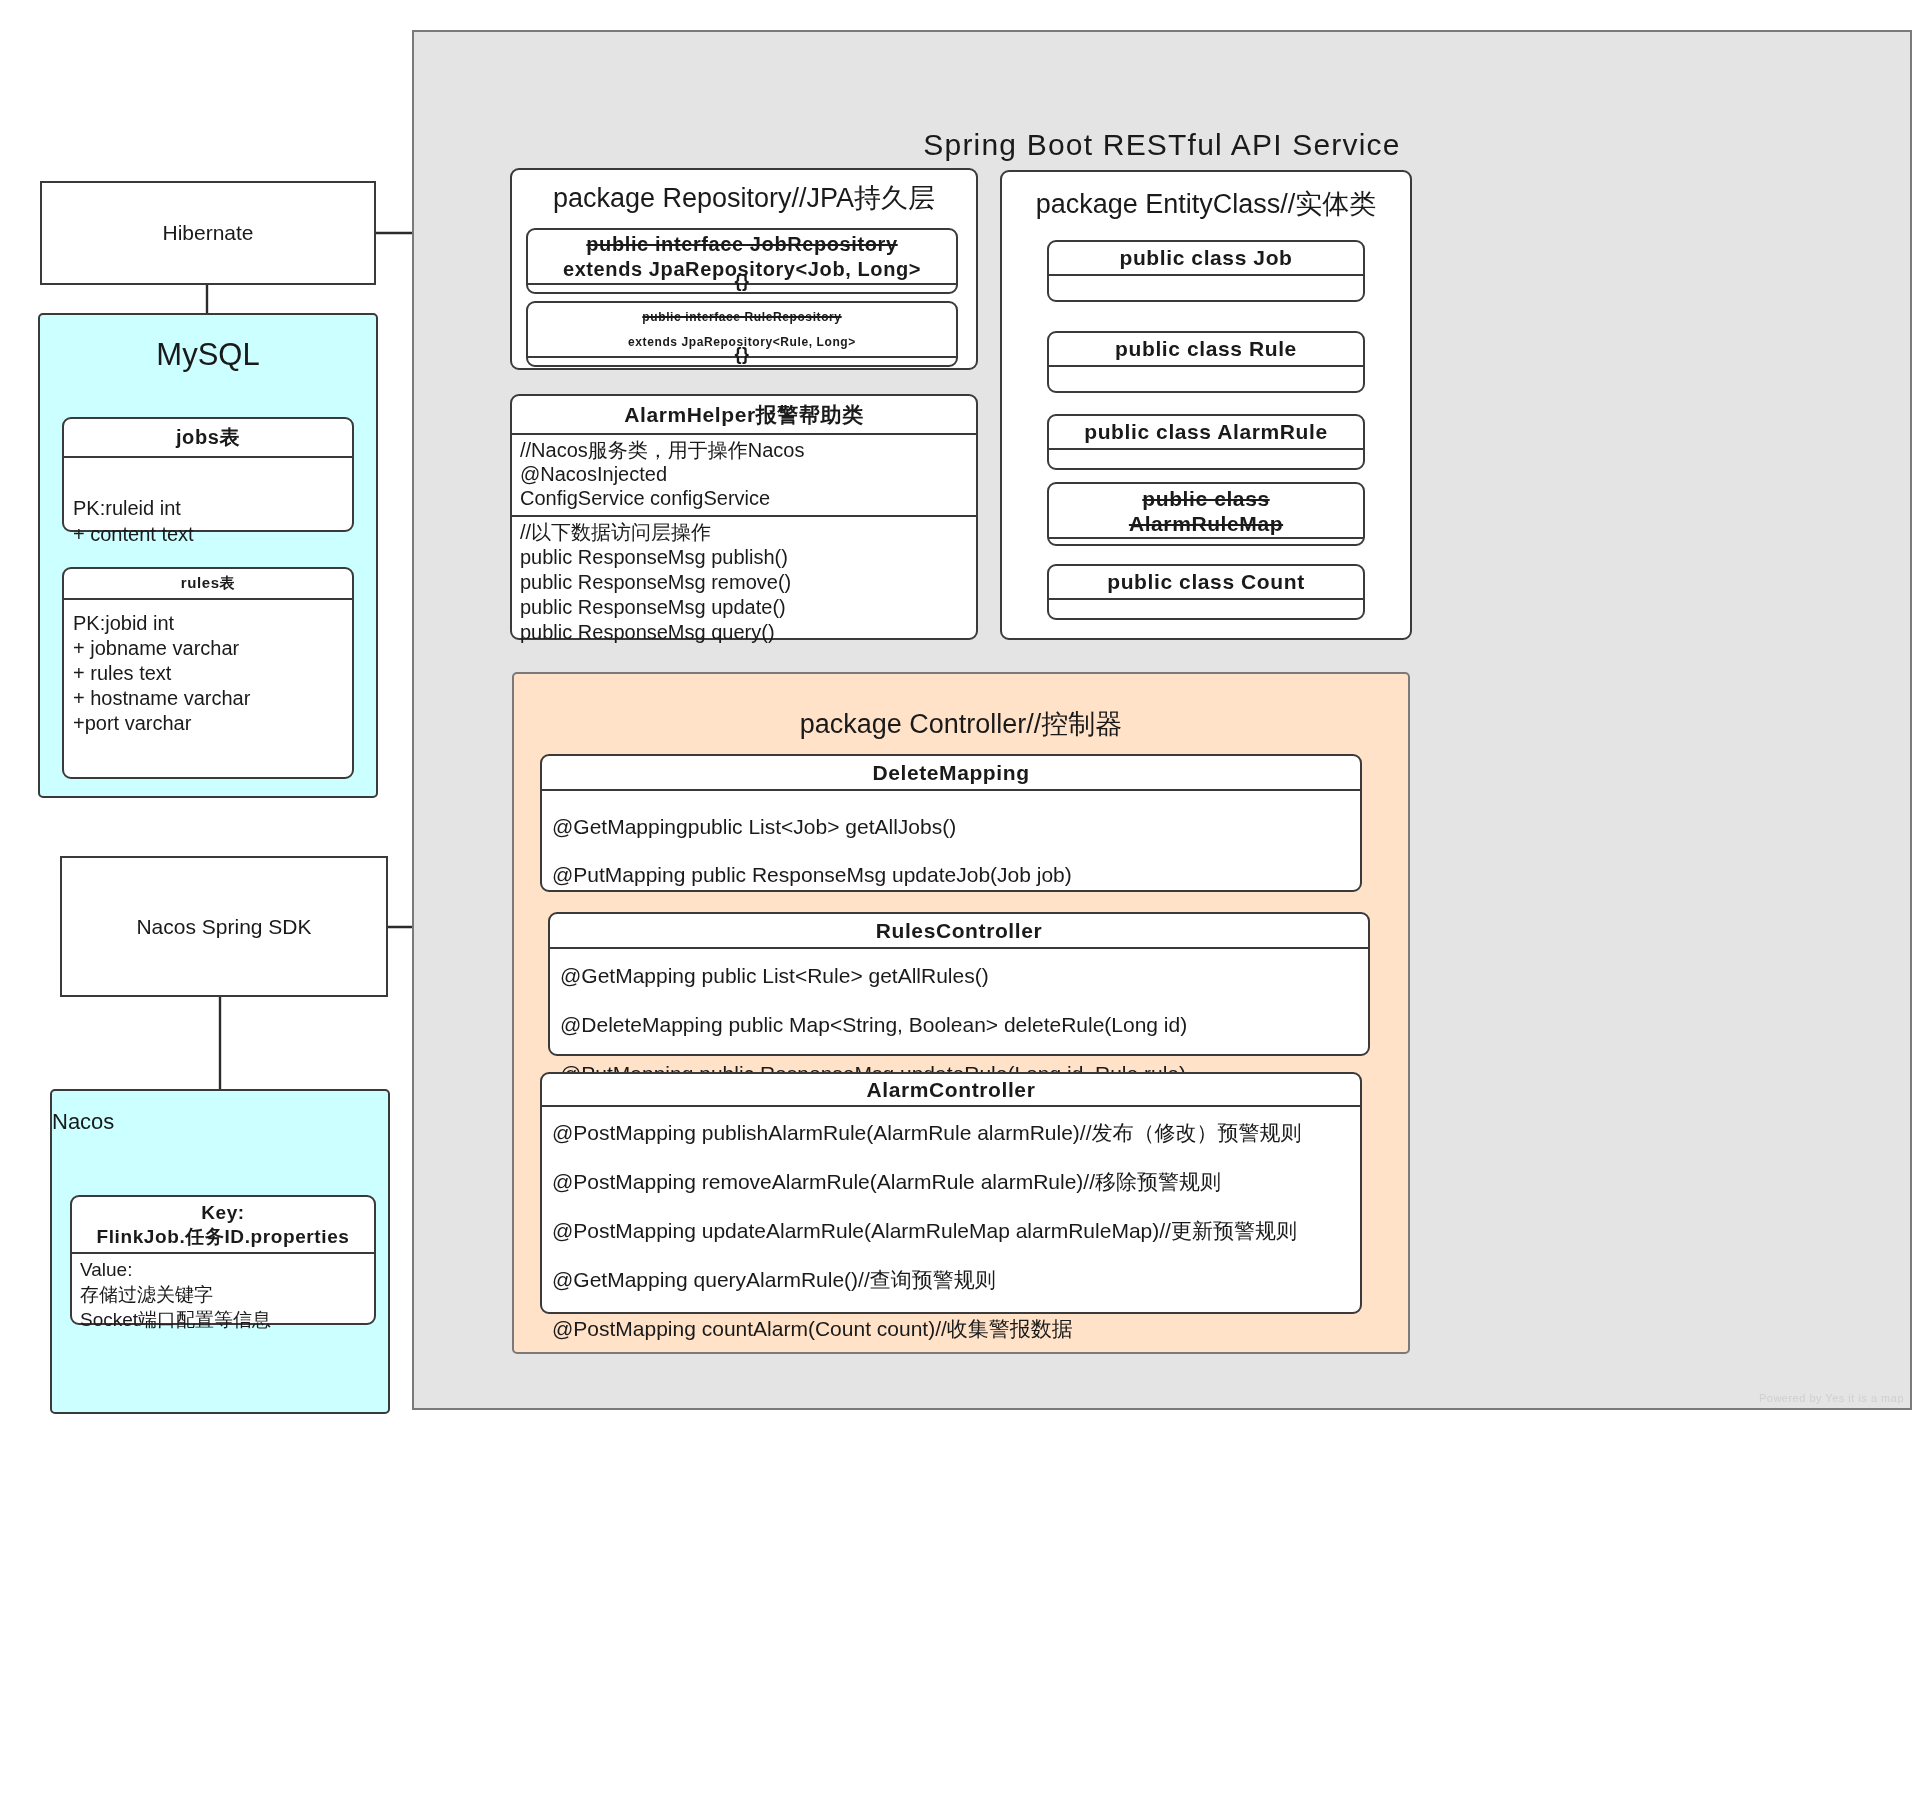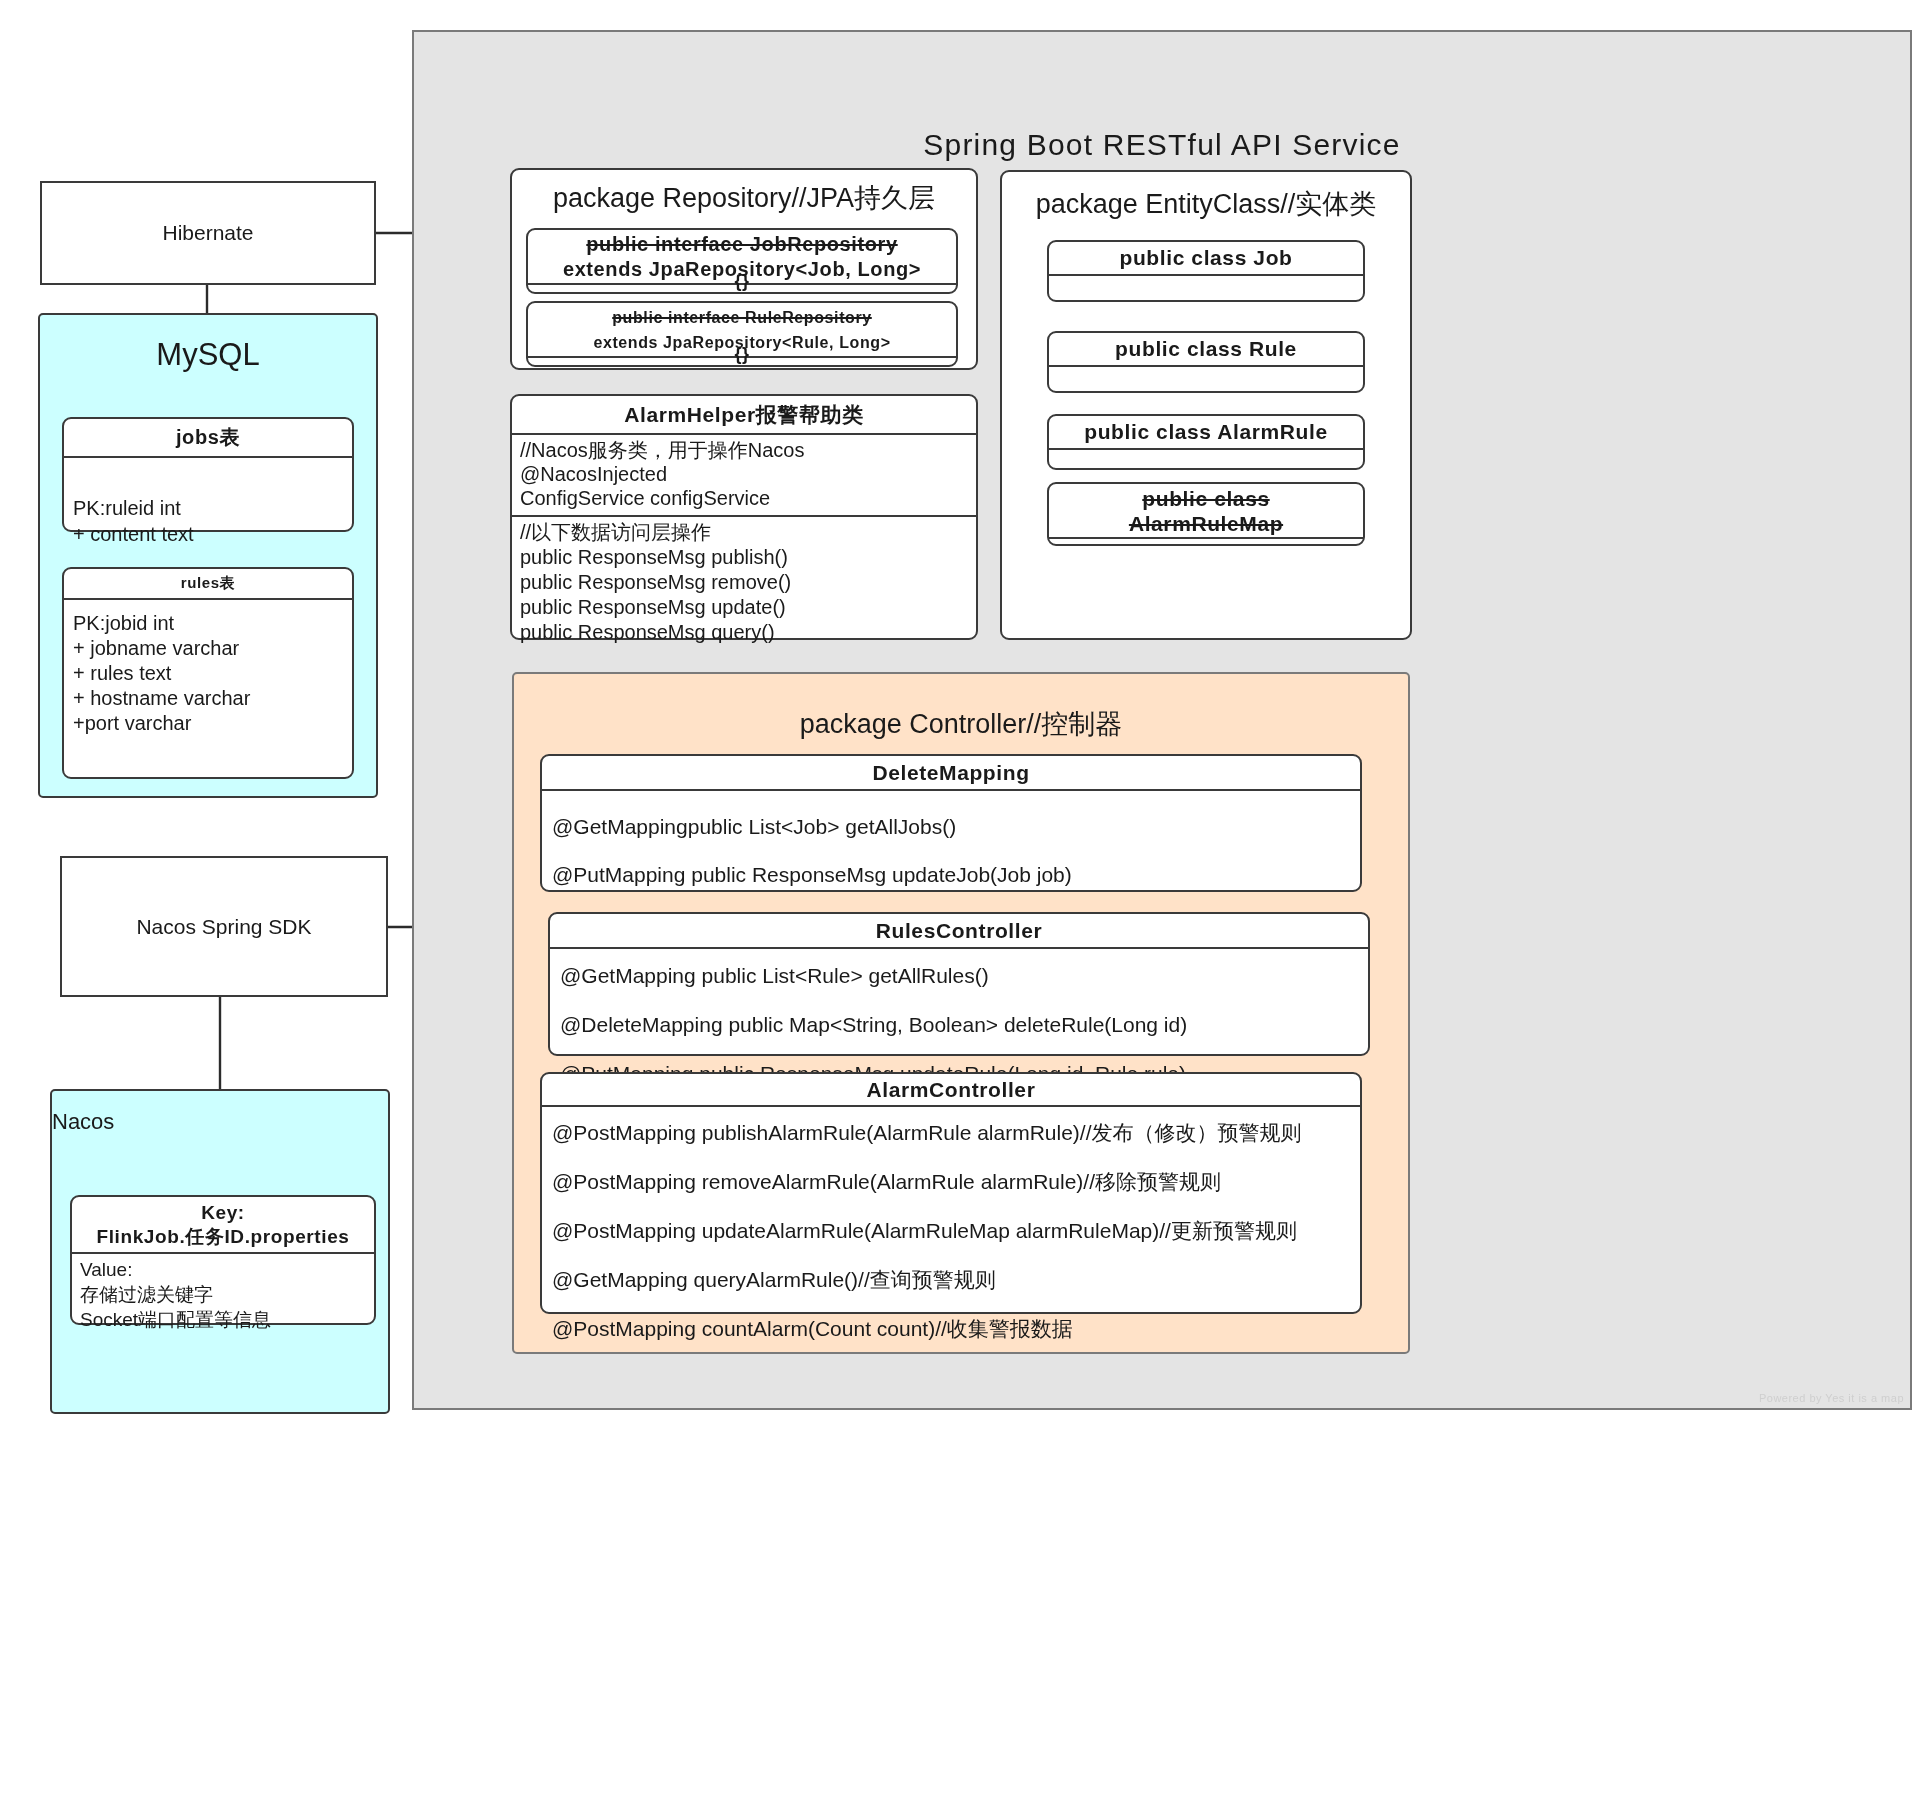--- a/index.html
+++ b/index.html
@@ -139,21 +139,21 @@
 
   <div class="box rbox" style="left:14px;top:58px;width:432px;height:66px;">
     <div class="ttl hdr" style="font-size:20px;line-height:25px;padding:2px 2px 1px;">
       <div class="strike">public interface JobRepository</div>
       <div>extends JpaRepository&lt;Job, Long&gt;</div>
     </div>
     <div class="ttl" style="font-size:18px;margin-top:-14px;">{}</div>
   </div>
 
   <div class="box rbox" style="left:14px;top:131px;width:432px;height:66px;">
-    <div class="ttl hdr" style="font-size:16px;line-height:25px;padding:2px 6px 1px;">
+    <div class="ttl hdr" style="font-size:12px;line-height:25px;padding:2px 6px 1px;">
       <div class="strike">public interface RuleRepository</div>
       <div>extends JpaRepository&lt;Rule, Long&gt;</div>
     </div>
     <div class="ttl" style="font-size:18px;margin-top:-14px;">{}</div>
   </div>
 </div>
 
 <div class="box rbox" style="left:510px;top:394px;width:468px;height:246px;">
   <div class="ttl hdr" style="font-size:21px;padding:5px 0 4px;">AlarmHelper报警帮助类</div>
   <div class="hdr" style="font-size:20px;line-height:24px;padding:3px 8px 5px;">
@@ -185,20 +185,23 @@
     <div class="ttl hdr" style="font-size:21px;padding:4px 0;">public class  AlarmRule</div>
   </div>
 
   <div class="box rbox" style="left:45px;top:310px;width:318px;height:64px;">
     <div class="ttl hdr" style="font-size:21px;line-height:25px;padding:2px 0 1px;">
       <div class="strike">public class</div>
       <div class="strike">AlarmRuleMap</div>
     </div>
   </div>
 
+  <div class="box rbox" style="left:45px;top:392px;width:318px;height:56px;">
+    <div class="ttl hdr" style="font-size:21px;padding:4px 0;">public class Count</div>
+  </div>
 </div>
 
 <div class="abs" id="ctrl-pkg">
   <div id="ctrl-title">package Controller//控制器</div>
 
   <div class="box rbox" style="left:26px;top:80px;width:822px;height:138px;">
     <div class="ttl hdr" style="font-size:21px;padding:5px 0 4px;">DeleteMapping</div>
     <div style="font-size:21px;line-height:48px;padding:12px 10px;">
       <div>@GetMappingpublic List&lt;Job&gt; getAllJobs()</div>
       <div>@PutMapping public ResponseMsg updateJob(Job job)</div>

